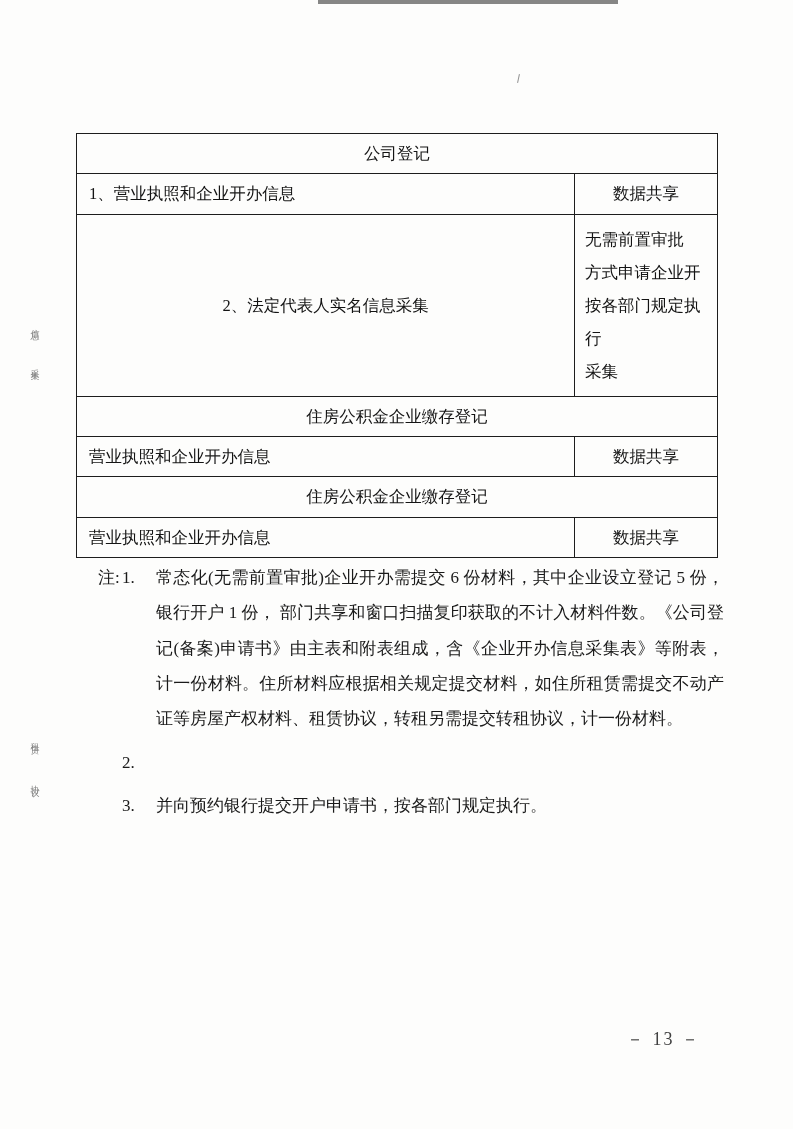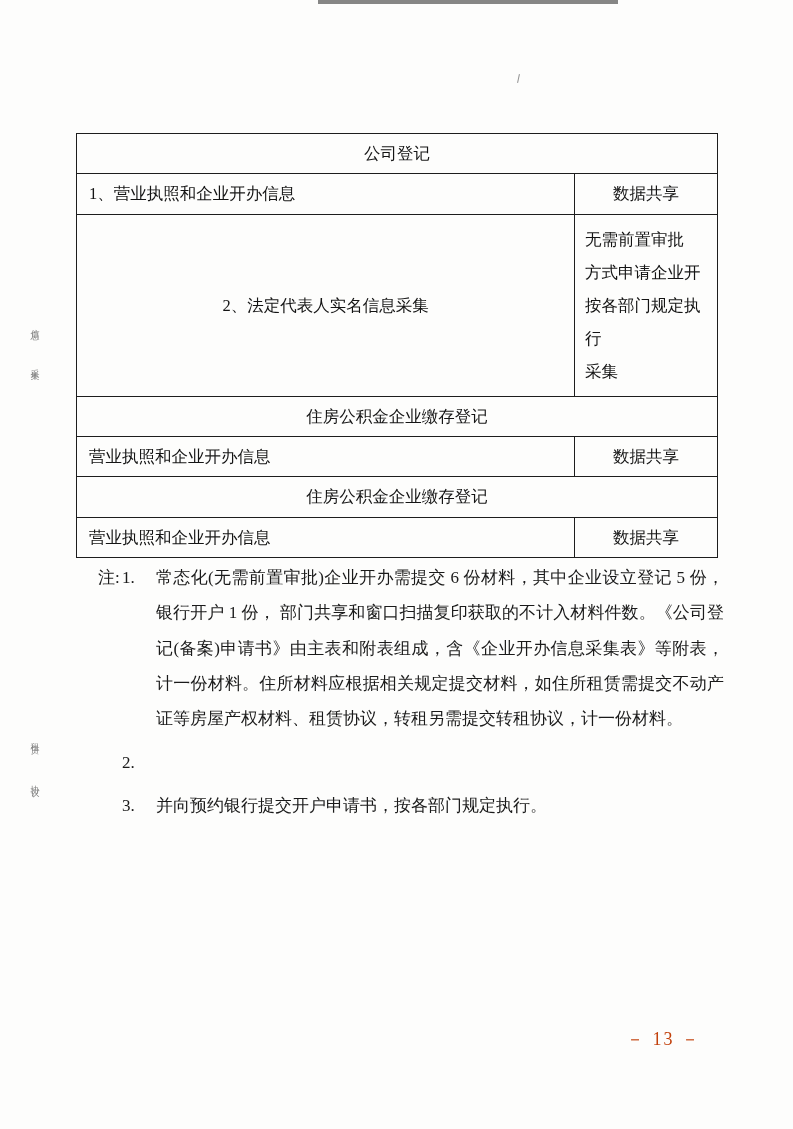--- a/index.html
+++ b/index.html
@@ -117,21 +117,21 @@
   }
   .gap { height: 6px; }
 
   
   .footer {
     position: absolute;
     right: 92px;
     bottom: 78px;
     font-size: 18px;
     letter-spacing: 2px;
-    color: #c2410c;
+    color: #404040;
   }
 </style>
 </head>
 <body>
 
 <div class="page">
 
   <div class="top-smudge"></div>
   <div class="tick" style="left:518px; top:74px;"></div>
 

